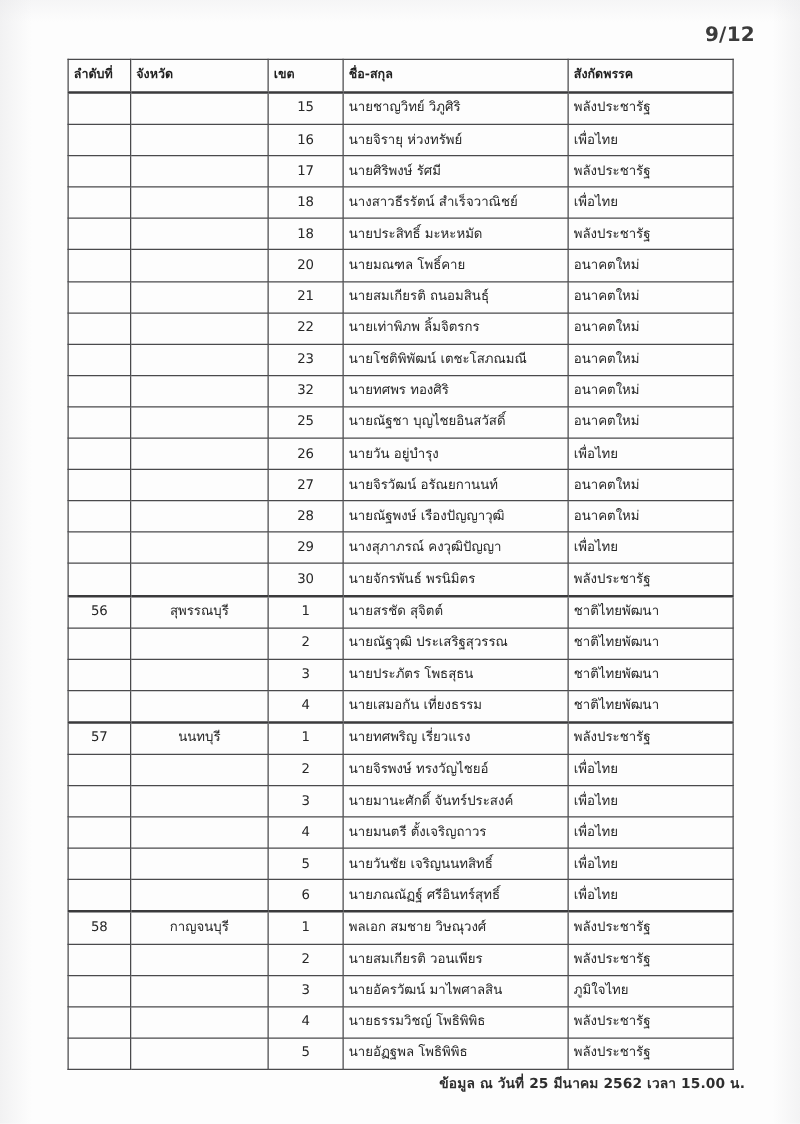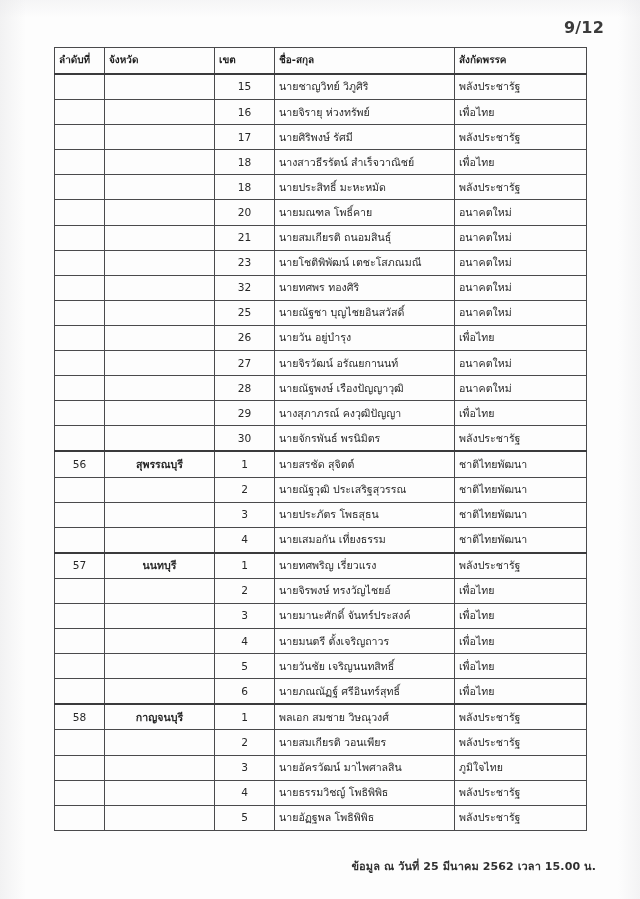--- a/index.html
+++ b/index.html
@@ -67,21 +67,21 @@
     text-align: left;
     font-weight: bold;
     font-size: 10px;
     border-bottom-width: 2px;
     border-bottom-color: #3a3a3c;
     height: 25px;
     color: #1f1f1f;
   }
   td.order, td.zone { text-align: center; }
   td.zone { font-size: 10.2px; color: #3a3a3a; }
-  td.prov { text-align: center; font-weight: bold; }
+  td.prov { text-align: center; font-weight: normal; }
   td.name { text-align: left; padding-left: 7px; }
   td.party { text-align: left; padding-left: 6px; }
   
   tr.group-start td { border-top-width: 2px; border-top-color: #3a3a3c; }
 
   .footnote {
     position: absolute;
     right: 44px;
     bottom: 24px;
     font-size: 11px;
@@ -161,20 +161,27 @@
           <tr>
             <td class="order"></td>
             <td class="prov"></td>
             <td class="zone">21</td>
             <td class="name">นายสมเกียรติ ถนอมสินธุ์</td>
             <td class="party">อนาคตใหม่</td>
           </tr>
           <tr>
             <td class="order"></td>
             <td class="prov"></td>
+            <td class="zone">22</td>
+            <td class="name">นายเท่าพิภพ ลิ้มจิตรกร</td>
+            <td class="party">อนาคตใหม่</td>
+          </tr>
+          <tr>
+            <td class="order"></td>
+            <td class="prov"></td>
             <td class="zone">23</td>
             <td class="name">นายโชติพิพัฒน์ เตชะโสภณมณี</td>
             <td class="party">อนาคตใหม่</td>
           </tr>
           <tr>
             <td class="order"></td>
             <td class="prov"></td>
             <td class="zone">32</td>
             <td class="name">นายทศพร ทองศิริ</td>
             <td class="party">อนาคตใหม่</td>

